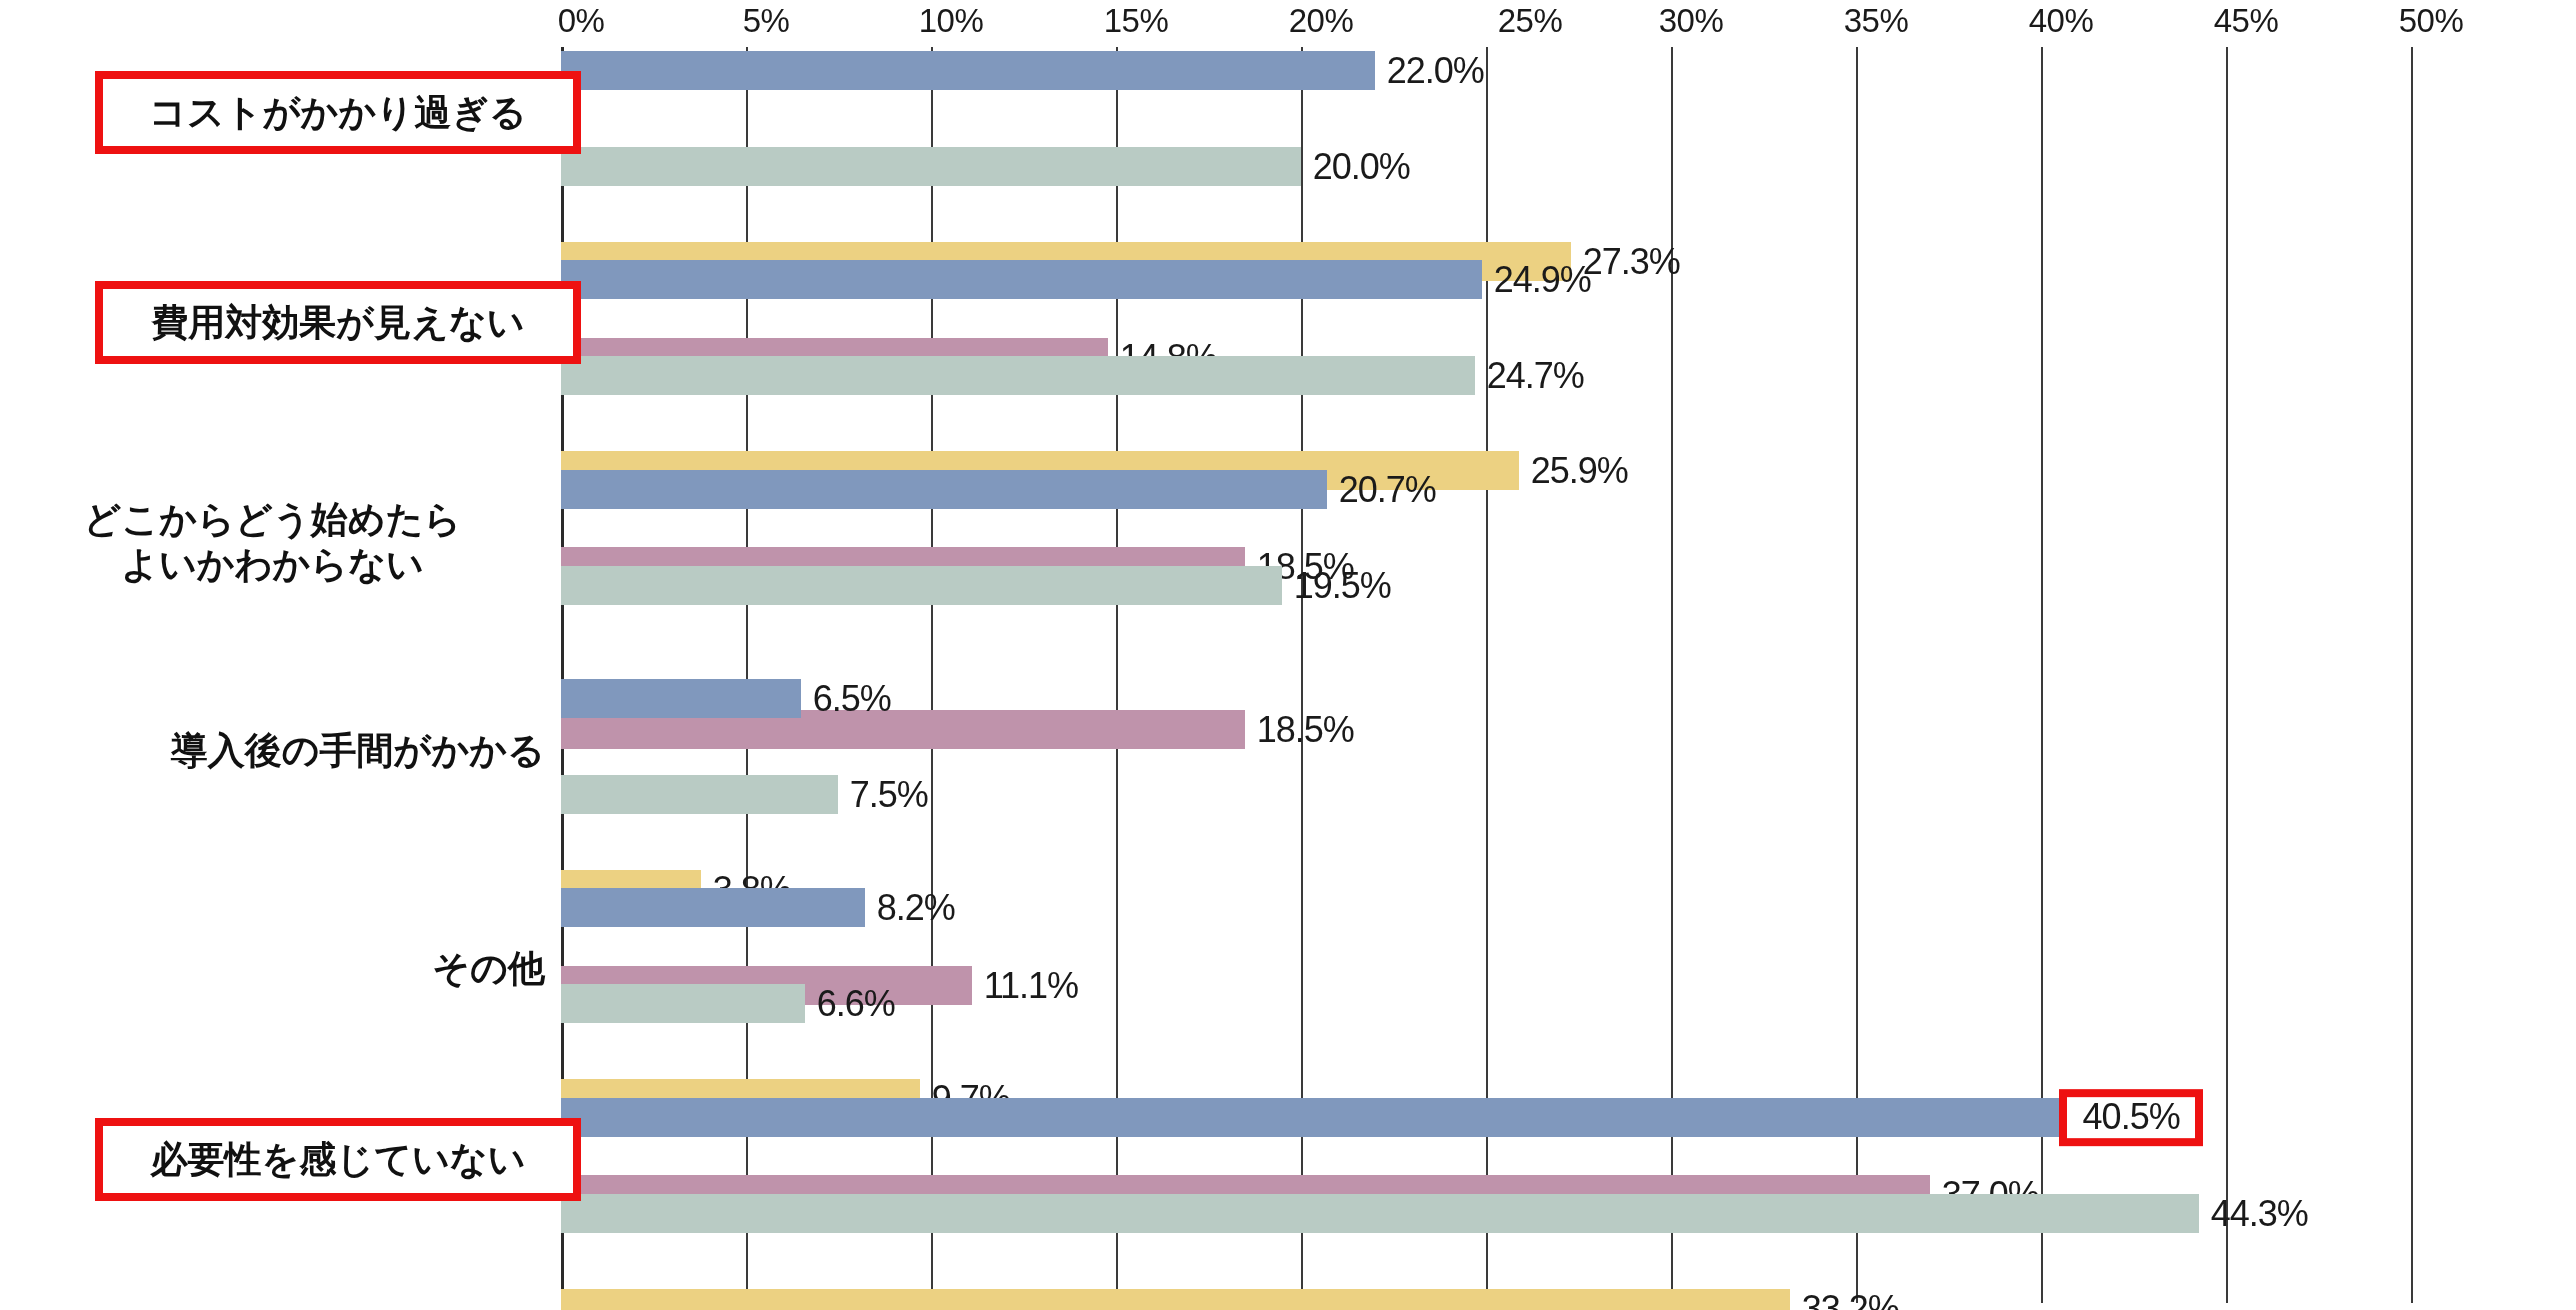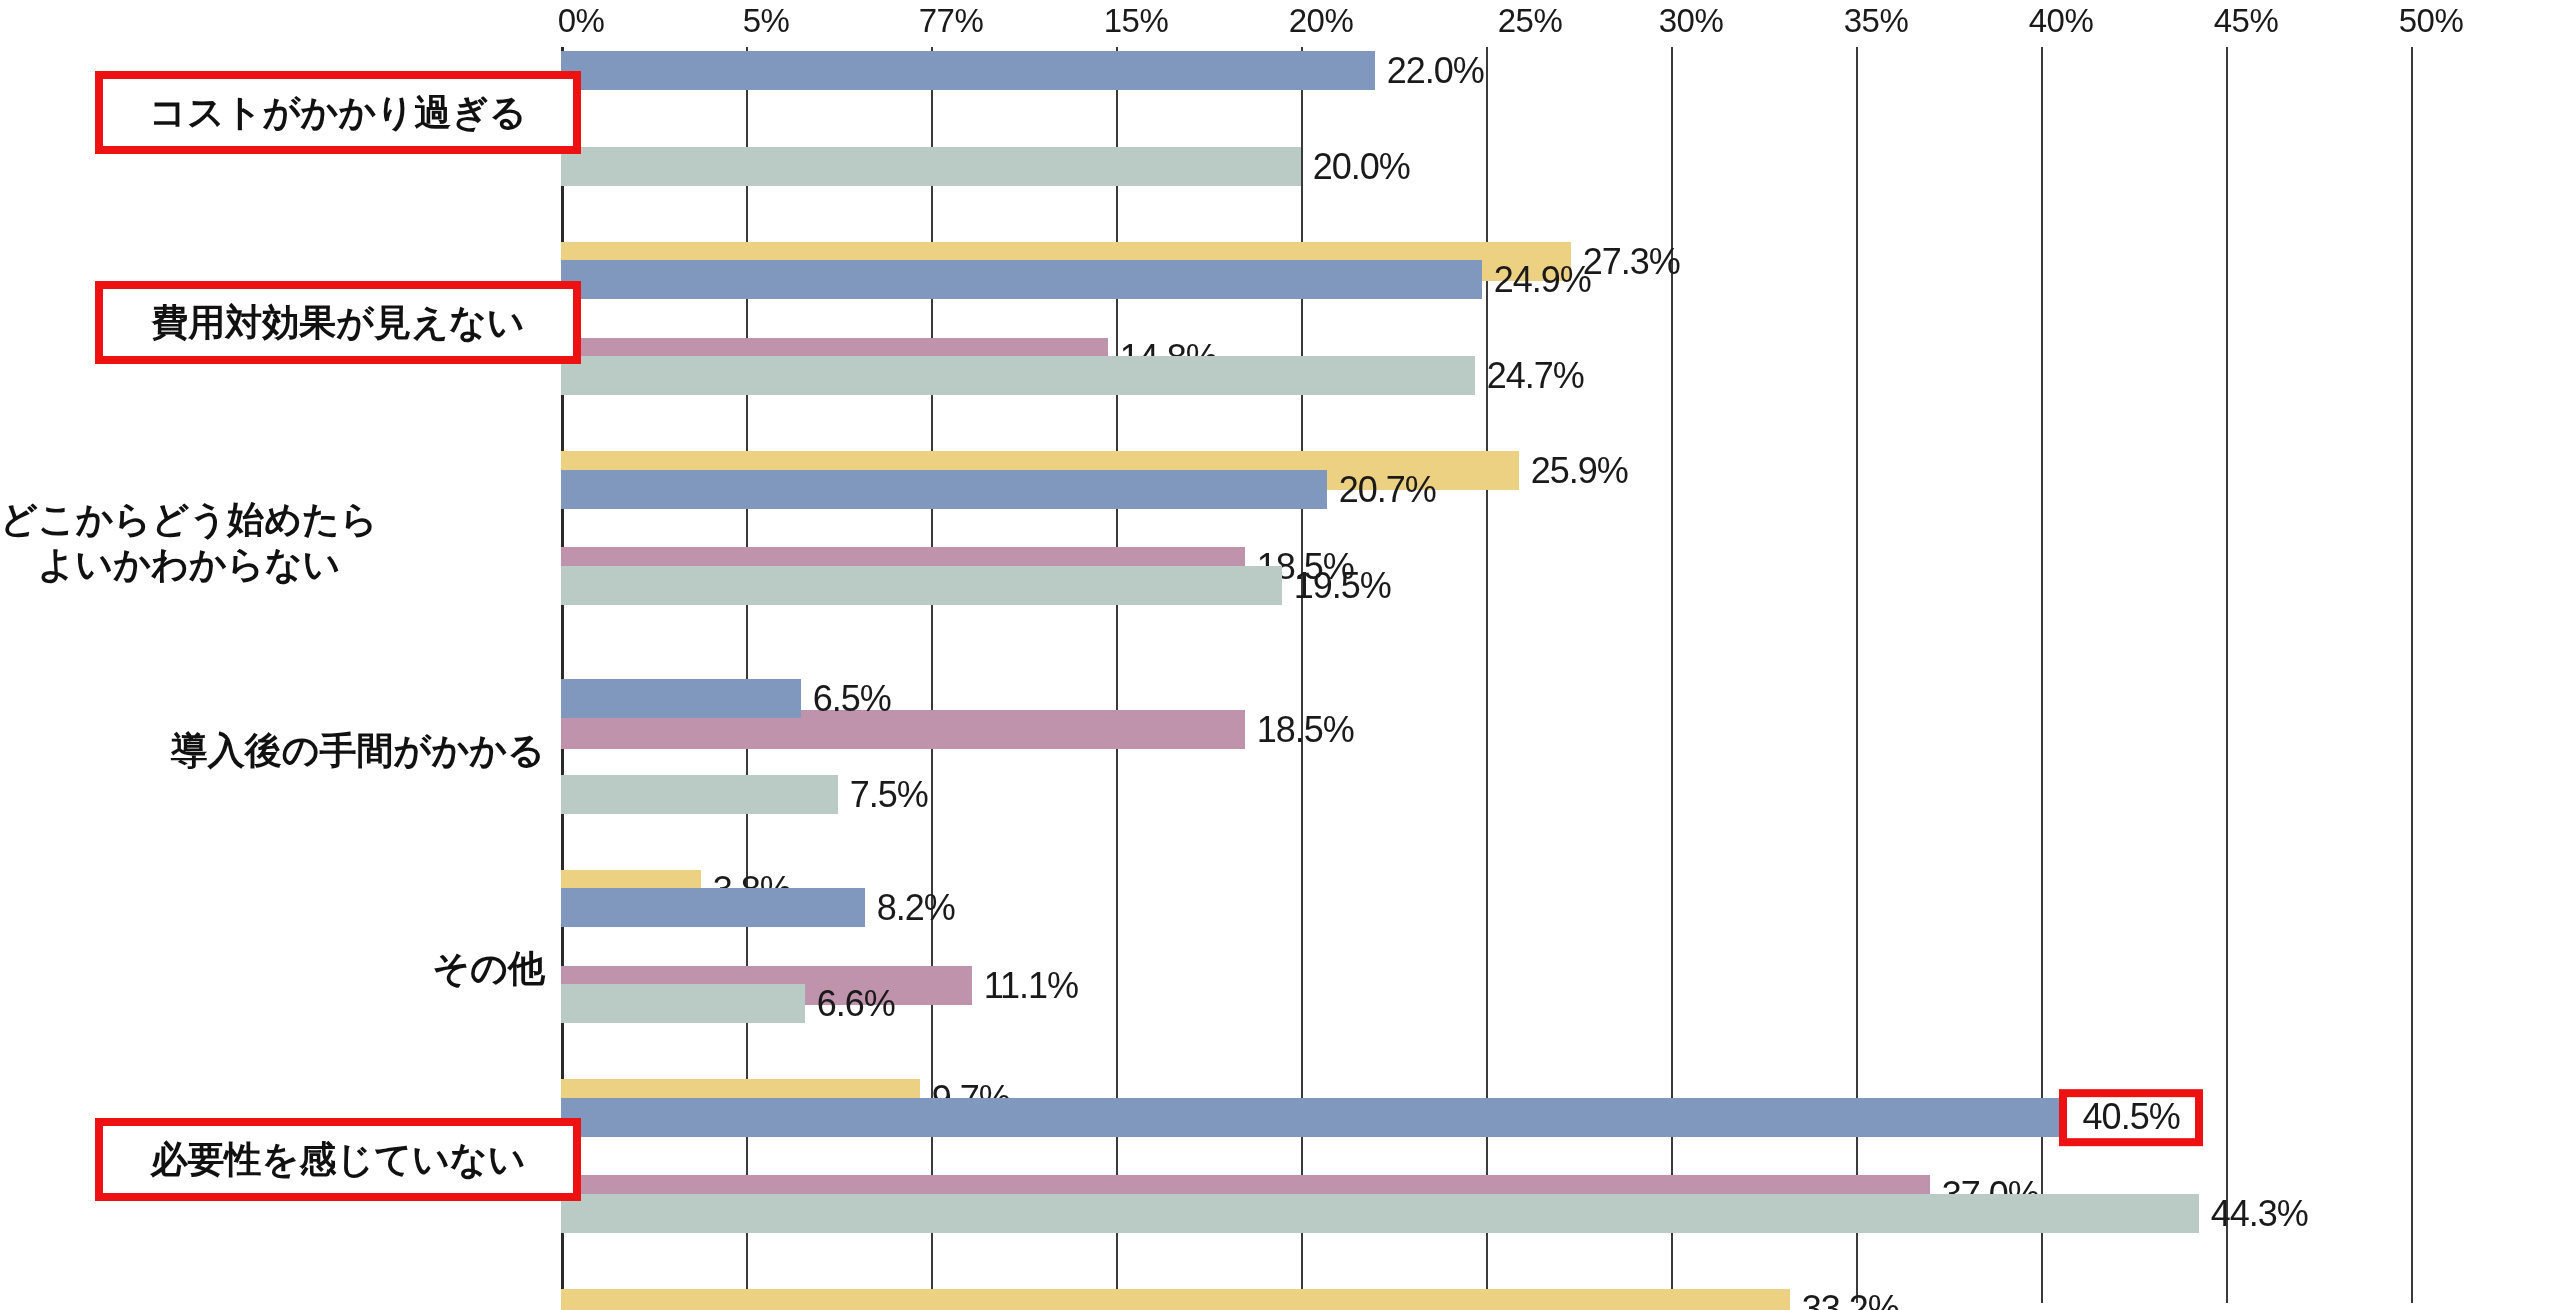--- a/index.html
+++ b/index.html
@@ -118,21 +118,21 @@
   }
 </style>
 </head>
 <body>
 
 <div id="page">
 
   <div class="axis-labels">
     <span class="axis-tick-label" style="left:581px">0%</span>
     <span class="axis-tick-label" style="left:766px">5%</span>
-    <span class="axis-tick-label" style="left:951px">77%</span>
+    <span class="axis-tick-label" style="left:951px">10%</span>
     <span class="axis-tick-label" style="left:1136px">15%</span>
     <span class="axis-tick-label" style="left:1321px">20%</span>
     <span class="axis-tick-label" style="left:1530px">25%</span>
     <span class="axis-tick-label" style="left:1691px">30%</span>
     <span class="axis-tick-label" style="left:1876px">35%</span>
     <span class="axis-tick-label" style="left:2061px">40%</span>
     <span class="axis-tick-label" style="left:2246px">45%</span>
     <span class="axis-tick-label" style="left:2431px">50%</span>
   </div>
 
@@ -260,21 +260,21 @@
   <div class="label-col">
 
     <div class="cat-box" style="left:95px;top:24px;width:486px;height:83px">
       <span class="cat-box-text">コストがかかり過ぎる</span>
     </div>
 
     <div class="cat-box" style="left:95px;top:234px;width:486px;height:83px">
       <span class="cat-box-text">費用対効果が見えない</span>
     </div>
 
-    <div class="cat-label" style="top:443px;width:545px;height:104px;display:flex;align-items:center;justify-content:flex-start;right:17.5px;left:0">
+    <div class="cat-label" style="top:443px;width:545px;height:104px;display:flex;align-items:center;justify-content:center;right:17.5px;left:0">
       <span style="text-align:center;white-space:pre-line;display:block">どこからどう始めたら
 よいかわからない</span>
     </div>
 
     <div class="cat-label" style="top:652px;width:545px;height:104px;display:flex;align-items:center;justify-content:flex-end;right:17.5px;left:0">
       <span style="white-space:pre-line;display:block">導入後の手間がかかる</span>
     </div>
 
     <div class="cat-label" style="top:840px;width:545px;height:104px;display:flex;align-items:flex-end;justify-content:flex-end;right:17.5px;left:0">
       <span style="white-space:pre-line;display:block">その他</span>

